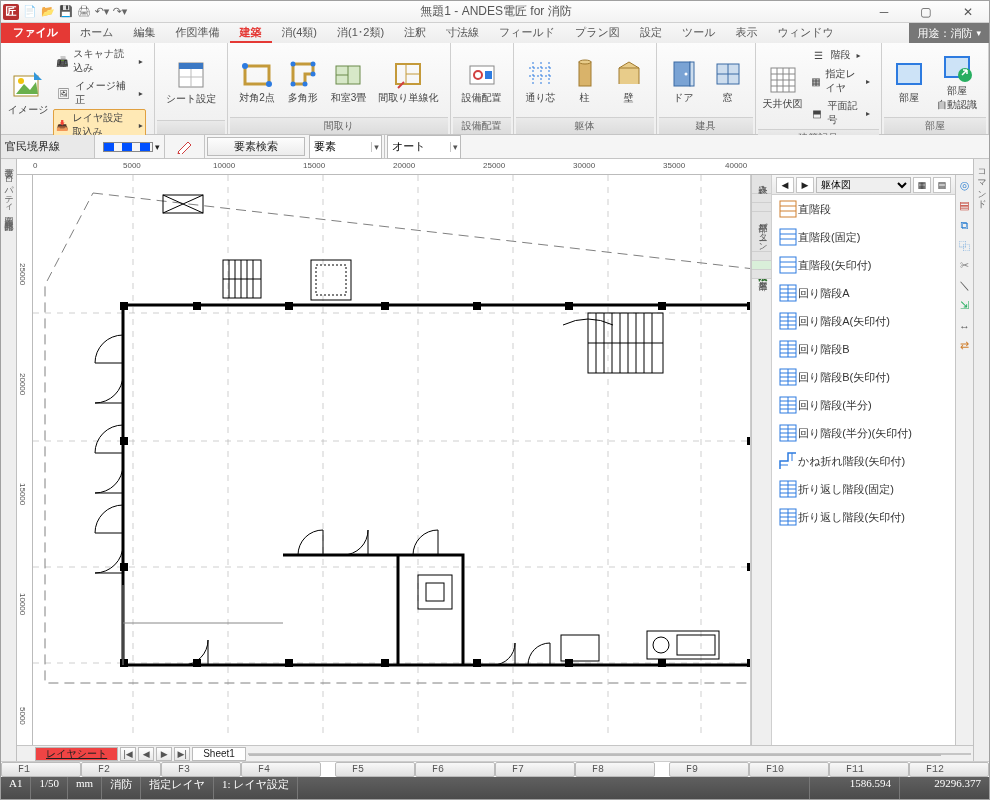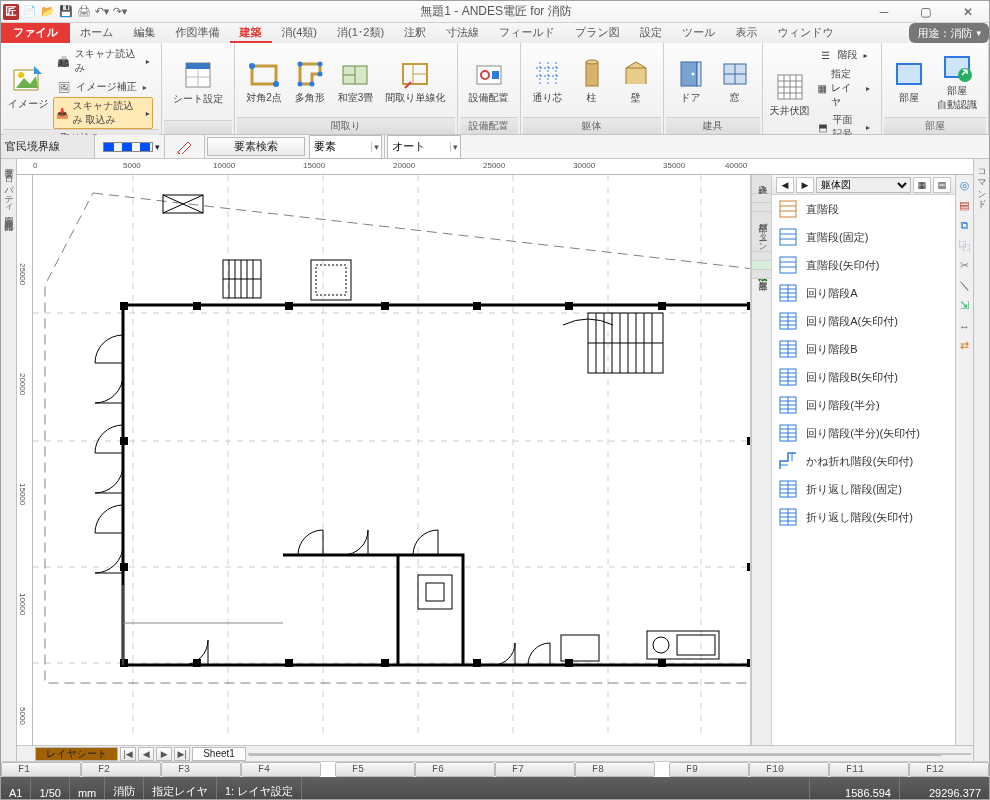--- a/index.html
+++ b/index.html
@@ -9,21 +9,21 @@
     .titlebar-left { display:flex; align-items:center; height:100%; }
     .quick-btn { width:18px; height:18px; margin:0 0; display:flex; align-items:center; justify-content:center; font-size:11px; color:#666;}
     .titlebar-title { flex:1; text-align:center; font-size:12px; color:#555; }
     .win-controls { display:flex; }
     .win-btn { width:42px; height:20px; display:flex; align-items:center; justify-content:center; font-size:12px; color:#555; }
     
     .menubar { height:20px; background: linear-gradient(#f7f7f7,#ededed); display:flex; align-items:stretch; border-bottom:0;}
     .menu-item { padding:0 10px; display:flex; align-items:center; color:#555; font-size:11px; border-bottom:2px solid transparent; }
     .menu-item.file { background:#e53935; color:#fff; font-weight:bold; padding:0 12px;}
     .menu-item.active { color:#e53935; border-bottom:2px solid #e53935; font-weight:bold;}
-    .menubar-right { margin-left:auto; background:#777; color:#fff; display:flex; align-items:center; padding:0 8px; font-size:11px;border-radius:6px;}
+    .menubar-right { margin-left:auto; background:#777; color:#fff; display:flex; align-items:center; padding:0 8px; font-size:11px;}
     .dropdown-arrow::after{content:"▾"; margin-left:4px; font-size:9px;}
     
     .ribbon { height:92px; background:linear-gradient(#fcfcfc,#efefef); border-bottom:1px solid #c5c5c5; display:flex;}
     .ribbon-group { border-right:1px solid #cfcfcf; display:flex; flex-direction:column; justify-content:space-between; padding:2px 2px 0 2px;}
     .ribbon-body { flex:1; display:flex; align-items:center; justify-content:center; gap:2px; padding:0 4px;}
     .ribbon-btn { display:flex; flex-direction:column; align-items:center; justify-content:center; padding:2px 4px; border:1px solid transparent; border-radius:2px; min-width:42px;}
     .ribbon-btn.big svg, .ribbon-btn.big .ic { width:32px; height:32px;}
     .ribbon-btn .lbl { font-size:10px; color:#444; margin-top:1px; white-space:nowrap; text-align:center;}
     .ribbon-group-label { text-align:center; font-size:10px; background:linear-gradient(#eaeaea,#dcdcdc); border-top:1px solid #d0d0d0; padding:1px 0; color:#666;}
     .ribbon-stack { display:flex; flex-direction:column; gap:0; padding:0 2px;}
@@ -53,31 +53,31 @@
     
     .palette { width:204px; background:#fff; border-left:1px solid #c5c5c5; display:flex;}
     .palette-tabs{ width:20px; background:#efefef; display:flex; flex-direction:column; border-right:1px solid #cfcfcf;}
     .ptab{ writing-mode:vertical-rl; text-orientation:upright; font-size:9px; padding:4px 2px; border-bottom:1px solid #cfcfcf; color:#555; background:#e3e3e3;}
     .ptab.active{ background:#d9efd9; color:#2a6b2a; font-weight:bold;}
     .palette-body{flex:1; display:flex; flex-direction:column;}
     .palette-head{height:20px; background:linear-gradient(#f8f8f8,#e8e8e8); border-bottom:1px solid #cfcfcf; display:flex; align-items:center; padding:0 4px; gap:2px;}
     .palette-head .ph-btn{width:18px;height:16px;border:1px solid #c5c5c5;background:#fff;display:flex;align-items:center;justify-content:center;font-size:9px;}
     .palette-head select{font-size:10px;flex:1;border:1px solid #bbb;height:16px;}
     .palette-list{flex:1; overflow:auto;}
-    .pitem{display:flex;align-items:center;gap:8px;padding:4px 6px; font-size:11px; color:#333;}
+    .pitem{display:flex;align-items:center;padding:4px 6px; font-size:11px; color:#333;}
     .pitem .pic{width:20px;height:20px;display:flex;align-items:center;justify-content:center;}
     
     .right-toolbar{width:18px;background:#f0f0f0;border-left:1px solid #c5c5c5;display:flex;flex-direction:column;align-items:center;padding-top:2px;gap:4px;}
     .rt-btn{width:16px;height:16px;display:flex;align-items:center;justify-content:center;font-size:11px;}
     
     .fnbar{height:16px;display:flex;background:#fff;border-top:1px solid #ccc;}
     .fnkey{flex:1;border:1px solid #bbb;margin:0 0; background:linear-gradient(#f8f8f8,#e0e0e0); font-size:10px; display:flex; align-items:center; padding-left:16px; color:#555;border-radius:2px;font-family:Liberation Mono, monospace;}
     
     .statusbar{height:22px;background:linear-gradient(#606060,#4b4b4b);color:#fff;display:flex;align-items:stretch;font-size:11px;}
-    .scell{border-right:1px solid #777;display:flex;align-items:flex-end;padding:0 8px;white-space:nowrap;}
+    .scell{border-right:1px solid #777;display:flex;align-items:flex-start;padding:0 8px;white-space:nowrap;font-family:Liberation Serif, serif;}
     .scell.right{border-left:1px solid #777;border-right:0;}
     .status-spacer{flex:1;}
     
     .dd{width:12px;display:flex;align-items:center;justify-content:center;color:#555;font-size:9px;border-left:1px solid #c5c5c5;}
     .combo { display:flex; align-items:center; border:1px solid #bbb; height:24px; background:#fff;}
     .combo-input{border:0;outline:0;padding:0 4px;font-size:11px;width:100%;}
   </style>
 </head>
 <body>
 
@@ -125,21 +125,21 @@
             <span>スキャナ読込み</span>
             <span style="margin-left:2px;font-size:8px;">▸</span>
           </div>
           <div class="stack-item">
             <span class="ic">🖼</span>
             <span>イメージ補正</span>
             <span style="margin-left:2px;font-size:8px;">▸</span>
           </div>
           <div class="stack-item selected">
             <span class="ic">📥</span>
-            <span>スキャナ読込み 取込み</span>
+            <span>レイヤ設定 取込み</span>
             <span style="margin-left:2px;font-size:8px;">▸</span>
           </div>
         </div>
       </div>
       <div class="ribbon-group-label">取り込み</div>
     </div>
     <div class="ribbon-group">
       <div class="ribbon-body">
         <div class="ribbon-btn big">
           <svg width="32" height="32">
@@ -652,21 +652,21 @@
         <div class="rt-btn" style="color:#888">✂</div>
         <div class="rt-btn" style="color:#555">＼</div>
         <div class="rt-btn" style="color:#27ae60">⇲</div>
         <div class="rt-btn" style="color:#555">↔</div>
         <div class="rt-btn" style="color:#d08030">⇄</div>
       </div>
     </div>
 
     <div class="scrollbar-h">
       <div style="width:16px;"></div>
-      <div class="sheet-tab" style="background:#a16207;">
+      <div class="sheet-tab" style="background:#ef4444;text-decoration:underline;">
           <span>レイヤシート</span>
         </div>
       <div class="scroll-btn">|◀</div>
       <div class="scroll-btn">◀</div>
       <div class="scroll-btn">▶</div>
       <div class="scroll-btn">▶|</div>
       <div class="sheet-tab">
           <span>Sheet1</span>
         </div>
       <div style="flex:1;border:1px solid #c5c5c5;margin:1px 2px;background:#efefef;position:relative;">

